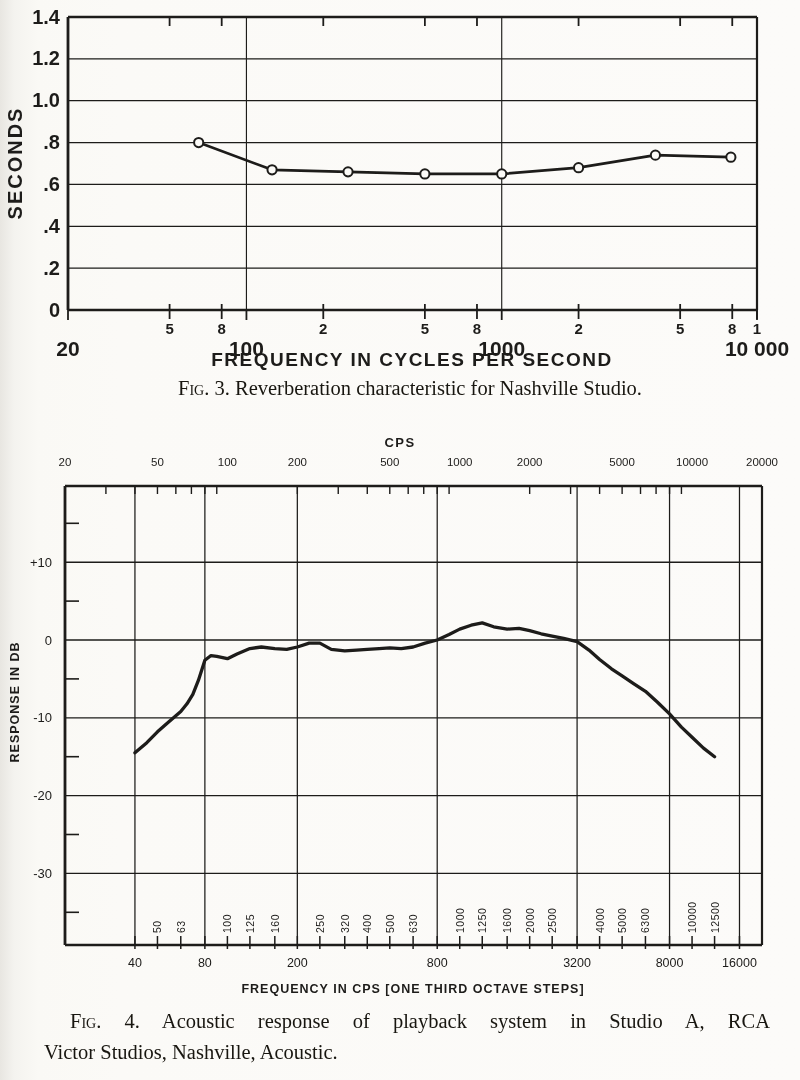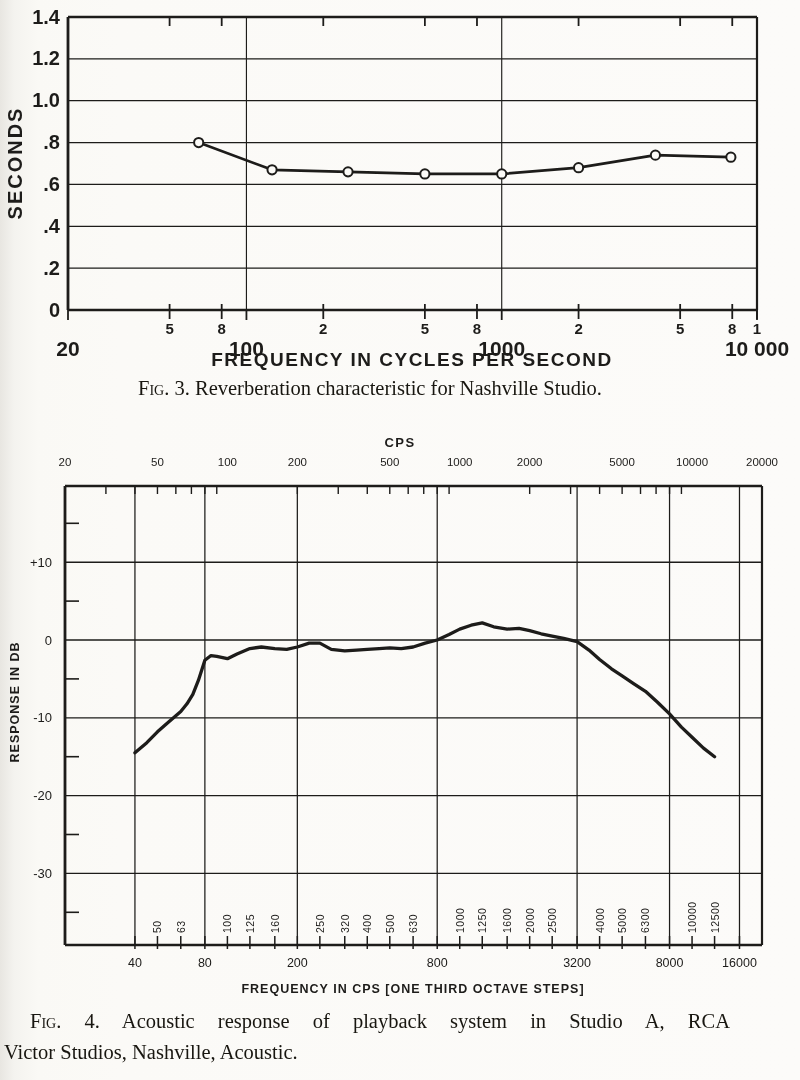--- a/index.html
+++ b/index.html
@@ -4,21 +4,21 @@
 <style>
   html,body{margin:0;padding:0;}
   body{width:800px;height:1080px;font-family:"Liberation Sans",sans-serif;}
   .page{position:relative;width:800px;height:1080px;overflow:hidden;
         background:linear-gradient(90deg,#e8e6e1 0px,#f4f3ef 14px,#faf9f5 38px,#fbfaf7 120px,#fcfbf9 100%);}
   svg{position:absolute;left:0;display:block;}
   #fig3-svg{top:0;}
   #fig4-svg{top:430px;}
   svg text{font-family:"Liberation Sans",sans-serif;fill:#1d1c1a;}
   .caption{position:absolute;left:0;width:740px;color:#181610;
-           font-family:"Liberation Serif",serif;}
+           font-family:"Liberation Serif",serif;padding-left:40px;}
   #fig3-caption{top:377px;font-size:20.5px;text-align:center;}
   #fig4-caption{top:1006px;font-size:20.5px;line-height:31px;}
   .figlabel{font-variant:small-caps;}
   .cap4-l1{text-align:justify;text-align-last:justify;padding:0 10px 0 6px;text-indent:24px;}
   .cap4-l2{padding-left:4px;}
 </style>
 </head>
 <body>
 
 <div class="page">

